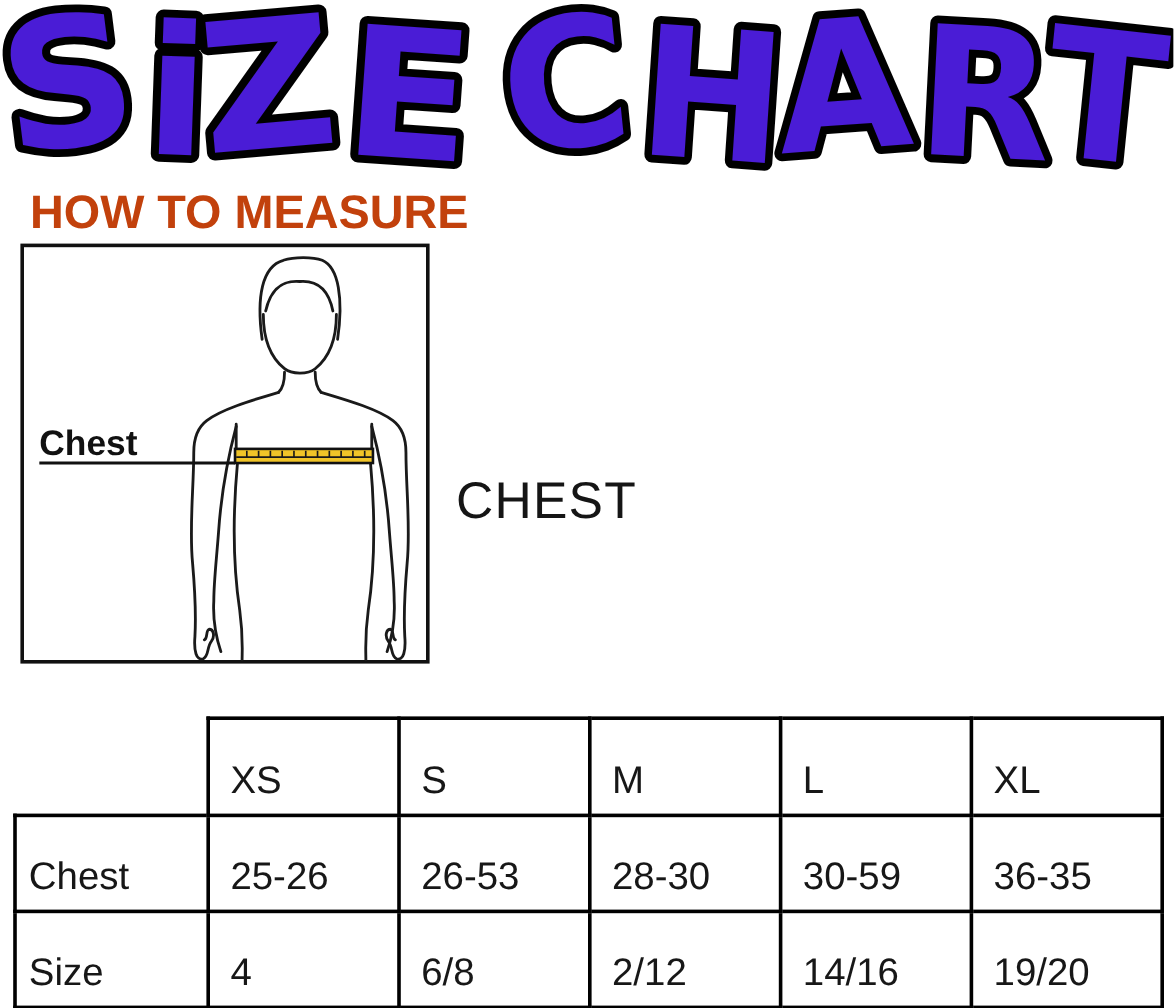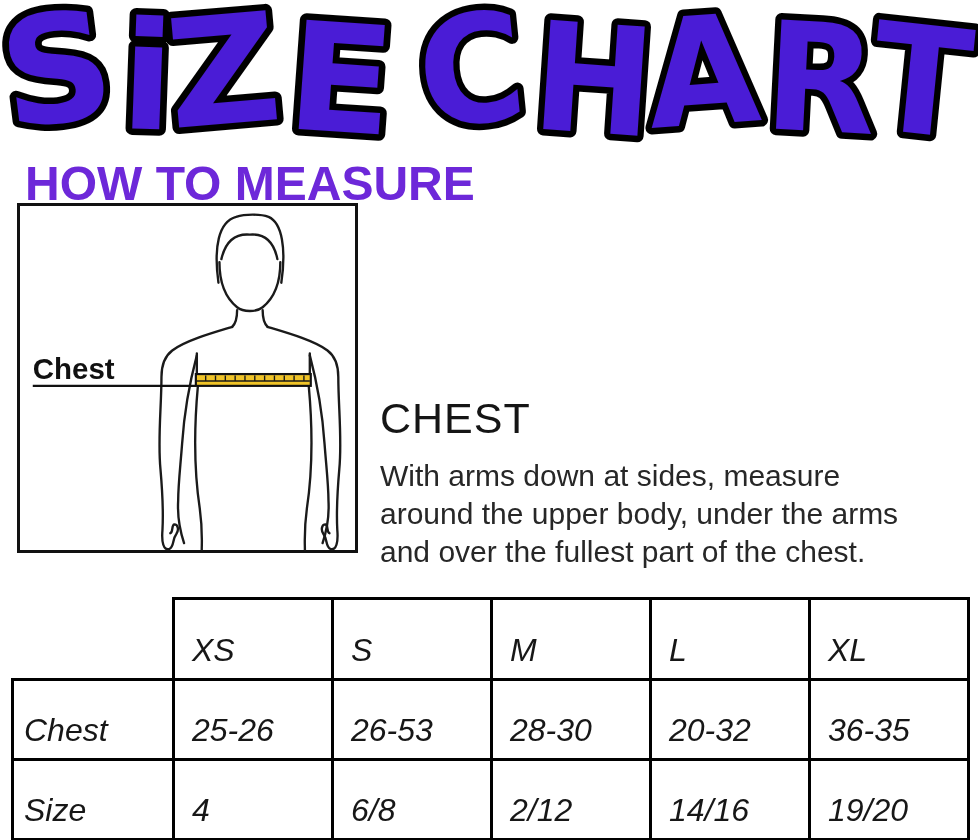--- a/index.html
+++ b/index.html
@@ -5,39 +5,39 @@
   html,body{margin:0;padding:0;background:#ffffff;}
   .page{position:relative;width:978px;height:840px;background:#ffffff;overflow:hidden;
         font-family:"Liberation Sans",sans-serif;}
 
   
   .title-svg{position:absolute;left:0;top:0;width:978px;height:156px;overflow:visible;}
   .title-text{font-family:"DejaVu Sans",sans-serif;font-weight:bold;font-size:150px;
               stroke:#000000;stroke-width:13;stroke-linejoin:round;paint-order:stroke fill;}
 
   
-  .htm-heading{position:absolute;left:25px;top:156px;margin:0;font-size:48px;font-weight:700;
-               color:#6d28d9;letter-spacing:0;}
+  .htm-heading{position:absolute;left:25px;top:156px;margin:0;font-size:39px;font-weight:700;
+               color:#c2410c;letter-spacing:0;}
 
   
   .figure-box{position:absolute;left:17px;top:203px;width:341px;height:350px;
               border:3px solid #111;box-sizing:border-box;}
   .figure-box svg{width:335px;height:344px;overflow:visible;}
   .sketch{fill:none;stroke:#1a1a1a;stroke-width:2.4;stroke-linecap:round;stroke-linejoin:round;}
   .sketch-thin{fill:none;stroke:#1a1a1a;stroke-width:1.4;}
   .figure-chest-label{font-family:"Liberation Sans",sans-serif;font-size:30px;font-weight:700;fill:#111;}
 
   
   .chest-section{position:absolute;left:380px;top:394px;width:580px;}
   .chest-heading{margin:0;font-size:43px;font-weight:400;color:#151515;letter-spacing:1px;}
   .chest-lines{margin-top:14px;font-size:30px;line-height:38px;color:#272727;}
 
   
   .size-table{position:absolute;left:11px;top:597px;width:956px;
-              border-collapse:collapse;table-layout:fixed;font-style:italic;}
+              border-collapse:collapse;table-layout:fixed;}
   .size-table th,.size-table td{border:3px solid #000;vertical-align:bottom;text-align:left;
               padding:0 0 9px 17px;font-size:32px;font-weight:400;color:#171717;}
   .size-table .corner-cell{border:none;}
   .size-table .row-label{padding-left:10px;}
   .size-table thead tr{height:81px;}
   .size-table tbody tr{height:80px;}
 </style>
 </head>
 <body>
 
@@ -71,25 +71,20 @@
       <rect x="179" y="171" width="117" height="12" stroke="#111" stroke-width="2.2" fill="#F0C428"></rect>
       <path class="sketch-thin" d="M189,172.5 V178 M199,172.5 V178 M209,172.5 V178 M219,172.5 V178 M229,172.5 V178 M239,172.5 V178 M249,172.5 V178 M259,172.5 V178 M269,172.5 V178 M279,172.5 V178 M289,172.5 V178 M180,178 H295"></path>
 
       <text class="figure-chest-label" x="13" y="176">Chest</text>
       <line x1="13" y1="183" x2="179" y2="183" stroke="#111" stroke-width="2.4"></line>
     </svg>
   </div>
 
   <div class="chest-section">
     <h3 class="chest-heading">CHEST</h3>
-    <div class="chest-lines">
-      <div>With arms down at sides, measure</div>
-      <div>around the upper body, under the arms</div>
-      <div>and over the fullest part of the chest.</div>
-    </div>
   </div>
 
   <table class="size-table">
     <colgroup>
       <col style="width:161px">
       <col style="width:159px">
         <col style="width:159px">
         <col style="width:159px">
       <col style="width:159px">
         <col style="width:159px">
@@ -103,21 +98,21 @@
         <th>L</th>
         <th>XL</th>
       </tr>
     </thead>
     <tbody>
       <tr>
         <td class="row-label">Chest</td>
         <td>25-26</td>
         <td>26-53</td>
         <td>28-30</td>
-        <td>20-32</td>
+        <td>30-59</td>
         <td>36-35</td>
       </tr>
       <tr>
         <td class="row-label">Size</td>
         <td>4</td>
         <td>6/8</td>
         <td>2/12</td>
         <td>14/16</td>
         <td>19/20</td>
       </tr>

